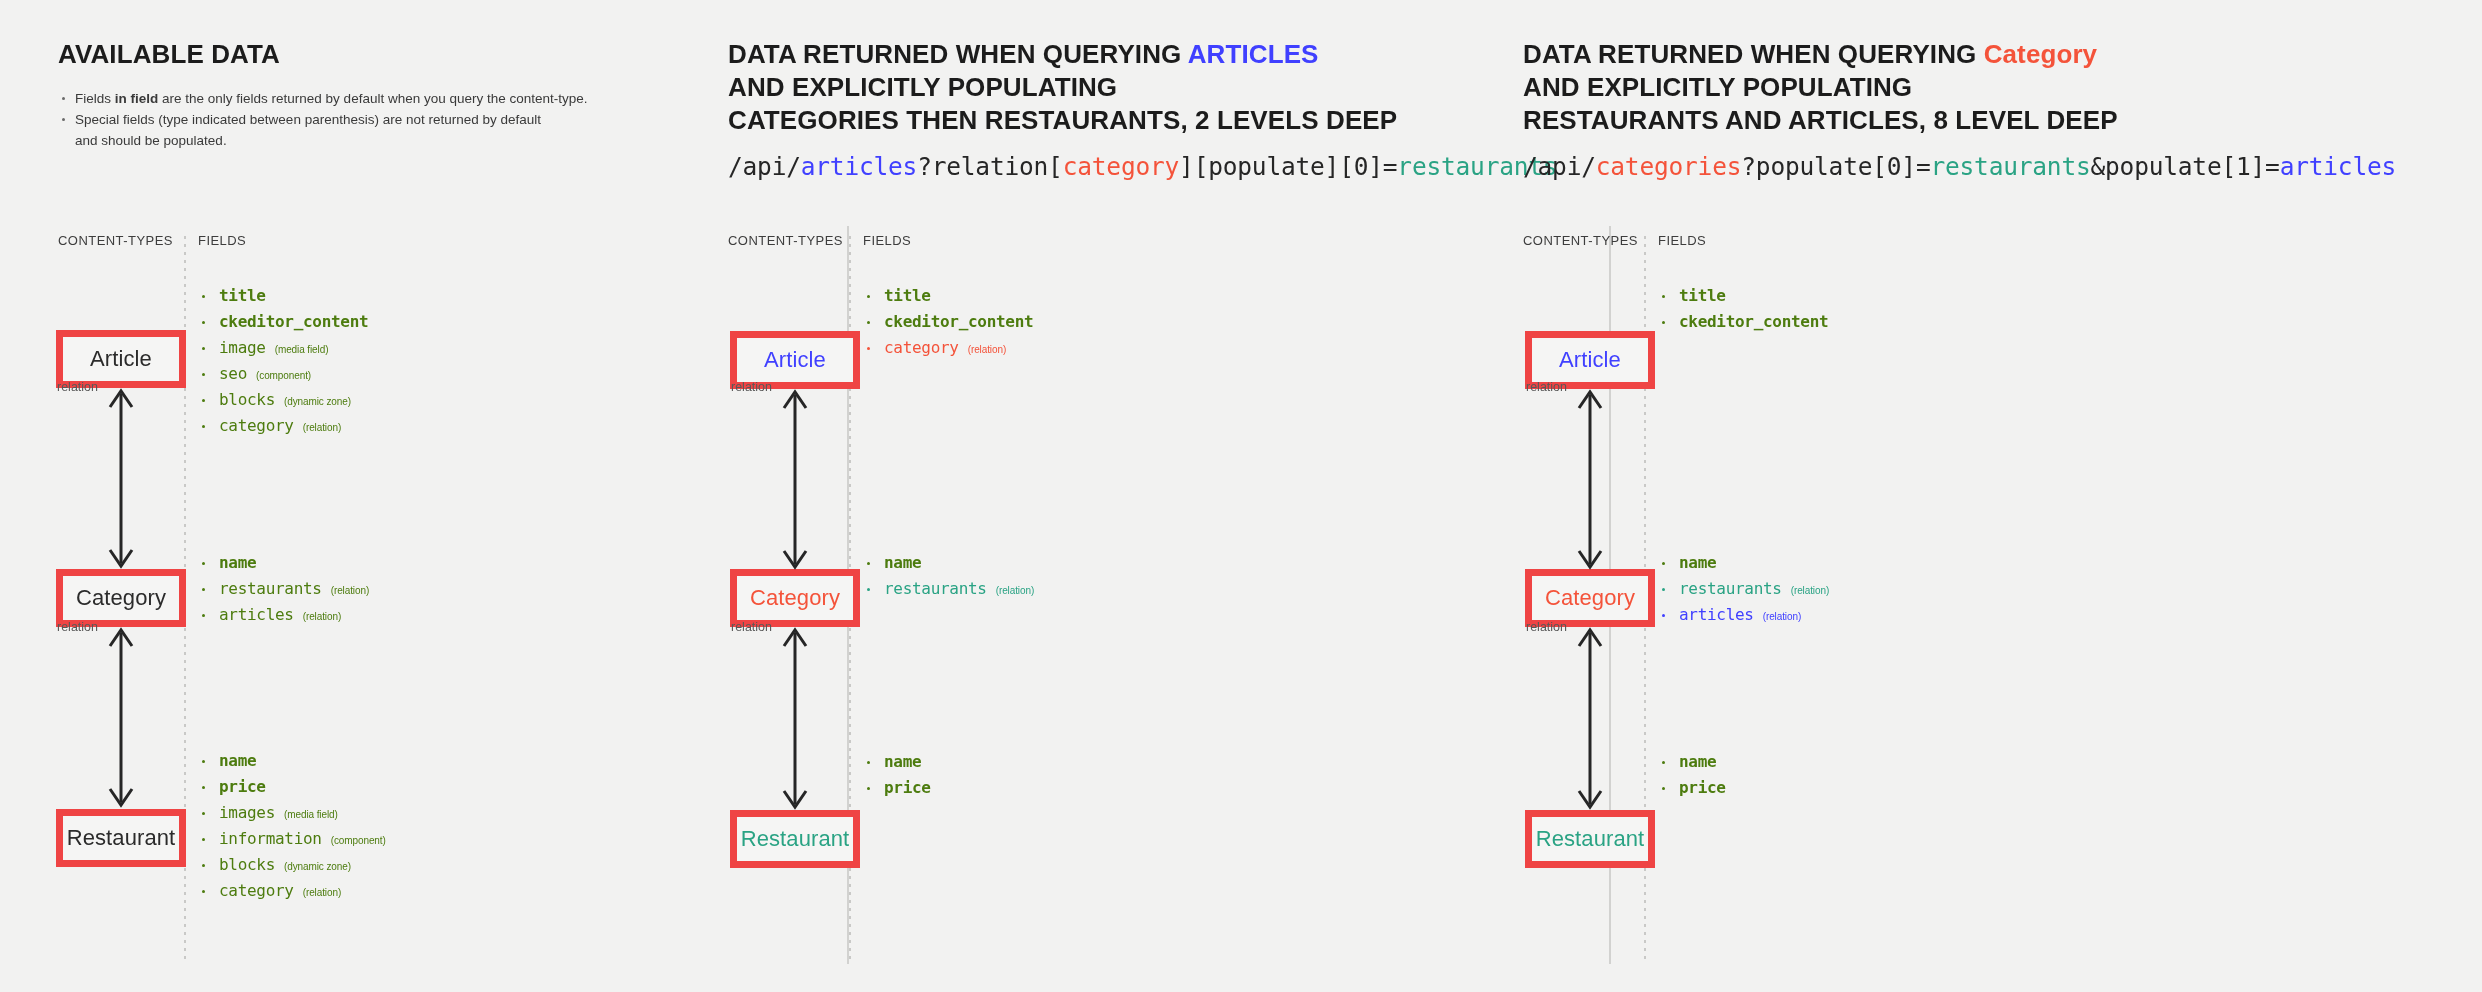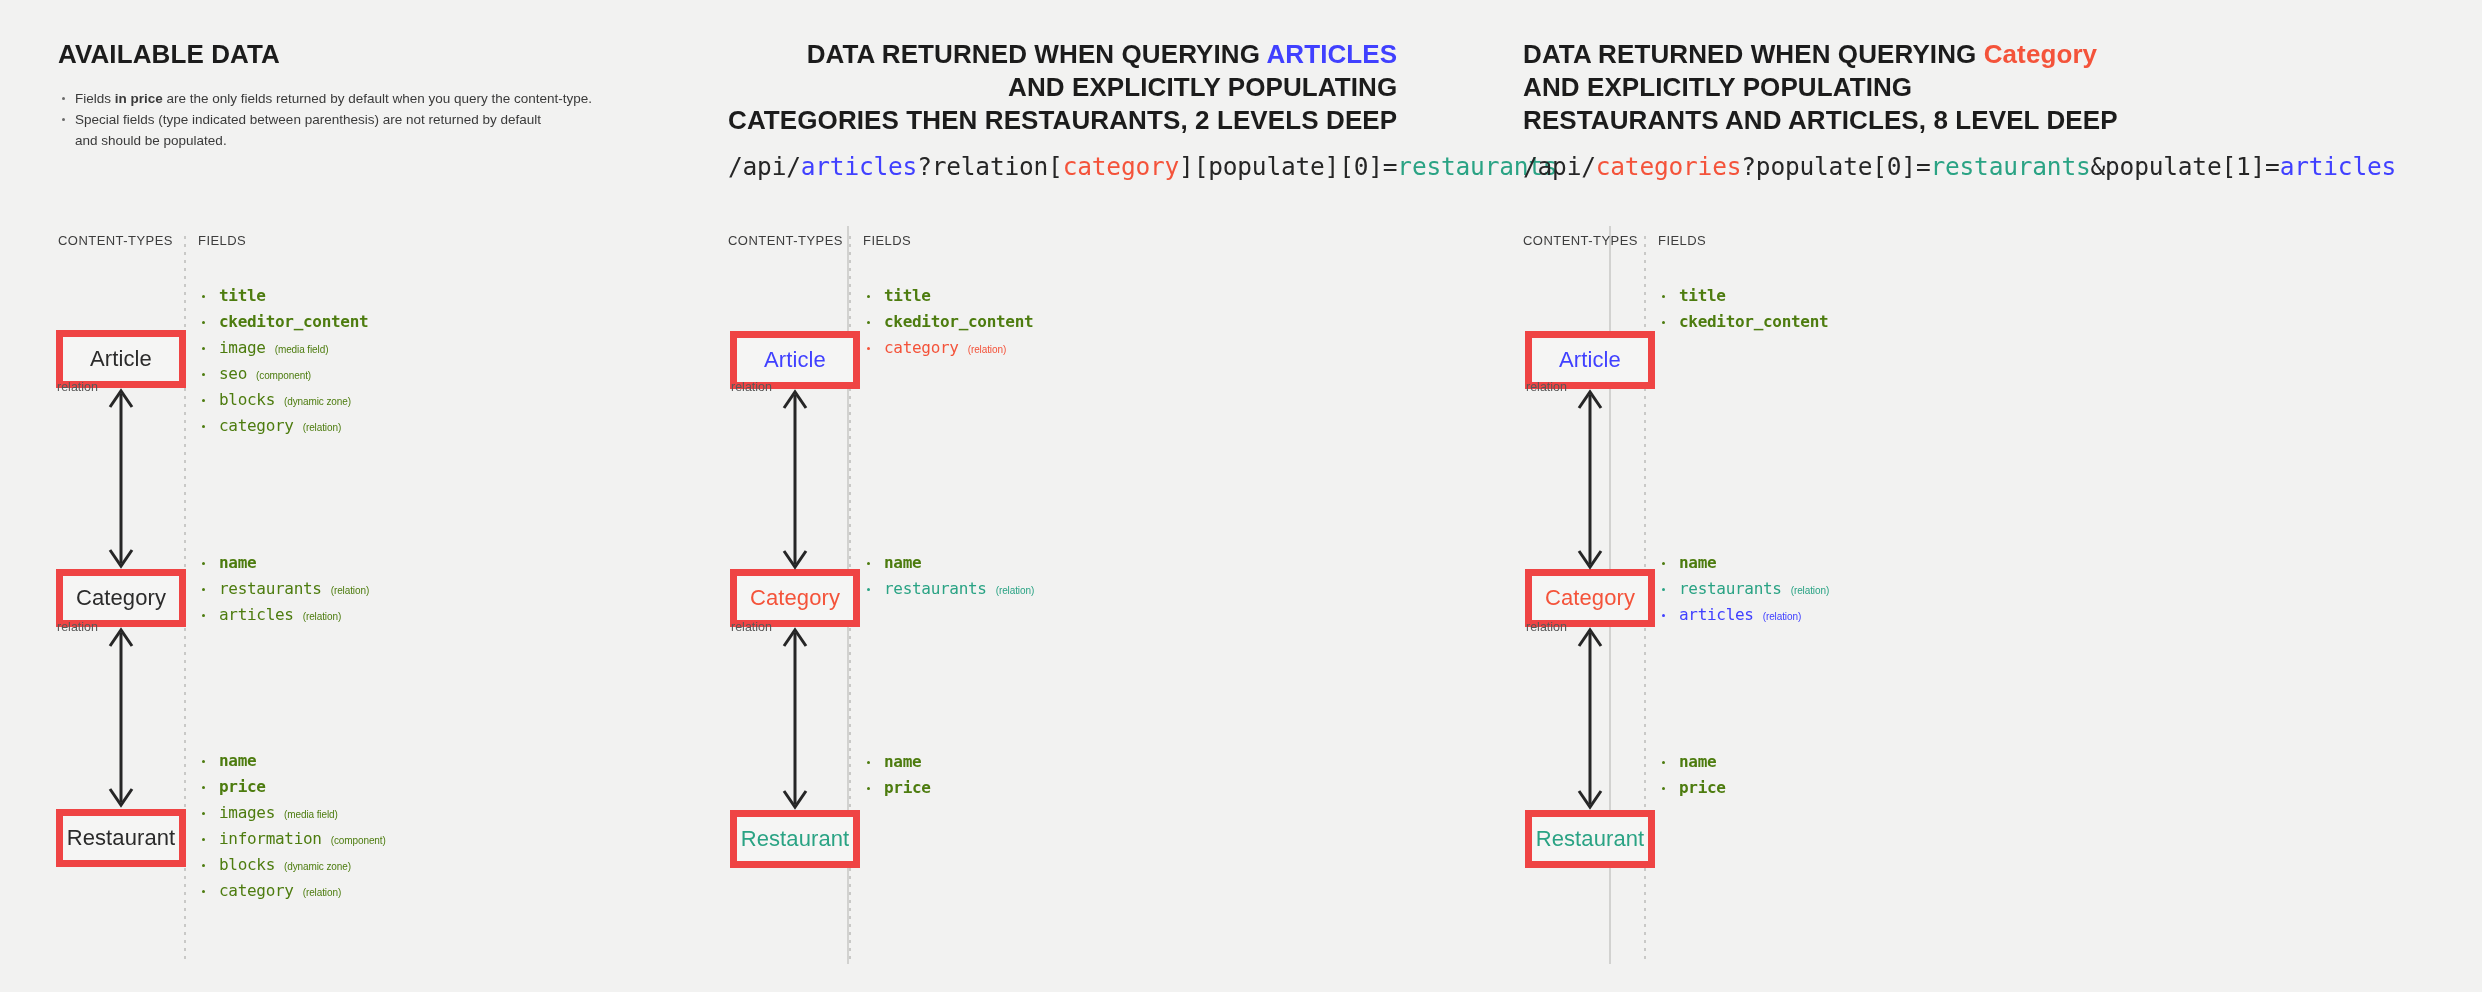--- a/index.html
+++ b/index.html
@@ -133,21 +133,21 @@
 <body>
 
 <div class="panel" id="panel-0">
 
   <div class="head" style="left:58px;top:38px;">
     <h1>AVAILABLE DATA</h1>
   </div>
 
   <div class="bullets" style="left:58px;top:88px;width:560px;">
     <div class="b">
-      <span>Fields </span><b>in price</b><span> are the only fields returned by default when you query the content-type.</span>
+      <span>Fields </span><b>in field</b><span> are the only fields returned by default when you query the content-type.</span>
     </div>
     <div class="b">
       <span>Special fields (type indicated between parenthesis) are not returned by default</span>
       <div class="cont">and should be populated.</div>
     </div>
   </div>
 
   <div class="collabel" style="left:58px;top:233px;">CONTENT-TYPES</div>
   <div class="collabel" style="left:198px;top:233px;">FIELDS</div>
   <div class="dotted" style="left:184px;"></div>
@@ -199,21 +199,21 @@
     <div class="frow bold c-default"><span class="fname">price</span><span class="ftype"></span></div>
     <div class="frow c-default"><span class="fname">images</span><span class="ftype">(media field)</span></div>
     <div class="frow c-default"><span class="fname">information</span><span class="ftype">(component)</span></div>
     <div class="frow c-default"><span class="fname">blocks</span><span class="ftype">(dynamic zone)</span></div>
     <div class="frow c-default"><span class="fname">category</span><span class="ftype">(relation)</span></div>
   </div>
 </div>
 
 <div class="panel" id="panel-1">
 
-  <div class="head" style="left:-110px;top:38px;text-align:right;">
+  <div class="head" style="left:-110px;top:38px;">
     <h1><span>DATA RETURNED WHEN QUERYING </span><span class="accent-blue">ARTICLES</span></h1>
     <h1>AND EXPLICITLY POPULATING</h1>
     <h1>CATEGORIES THEN RESTAURANTS, 2 LEVELS DEEP</h1>
   </div>
 
   <div class="url" style="left:-110px;top:152px;">
     <span>/api/</span><span class="c-blue">articles</span><span>?relation[</span><span class="c-red">category</span><span>][populate][0]=</span><span class="c-teal">restaurants</span>
   </div>
 
   <div class="collabel" style="left:-110px;top:233px;">CONTENT-TYPES</div>

